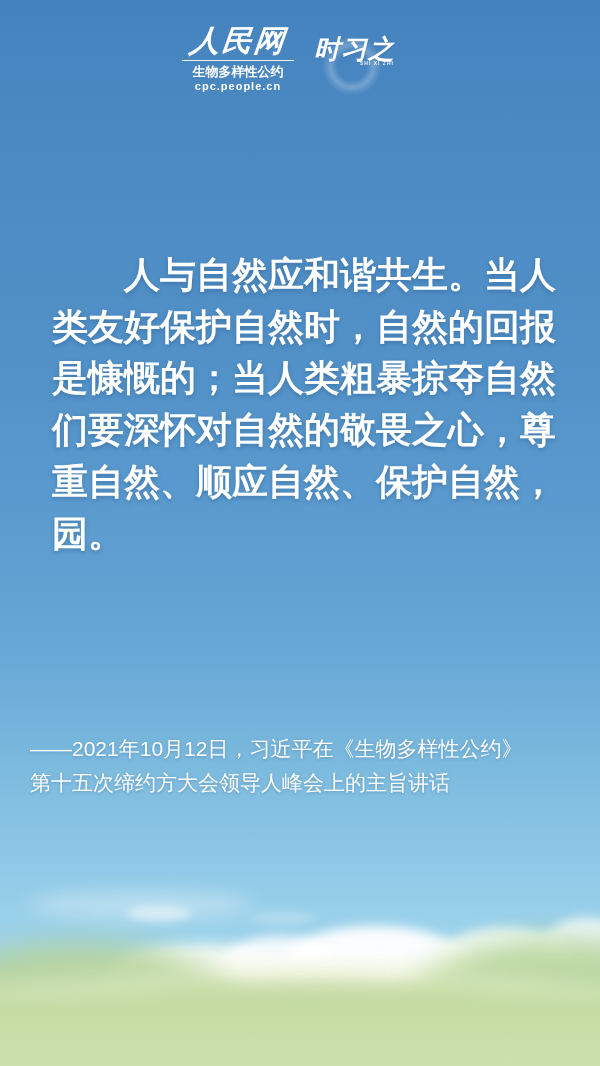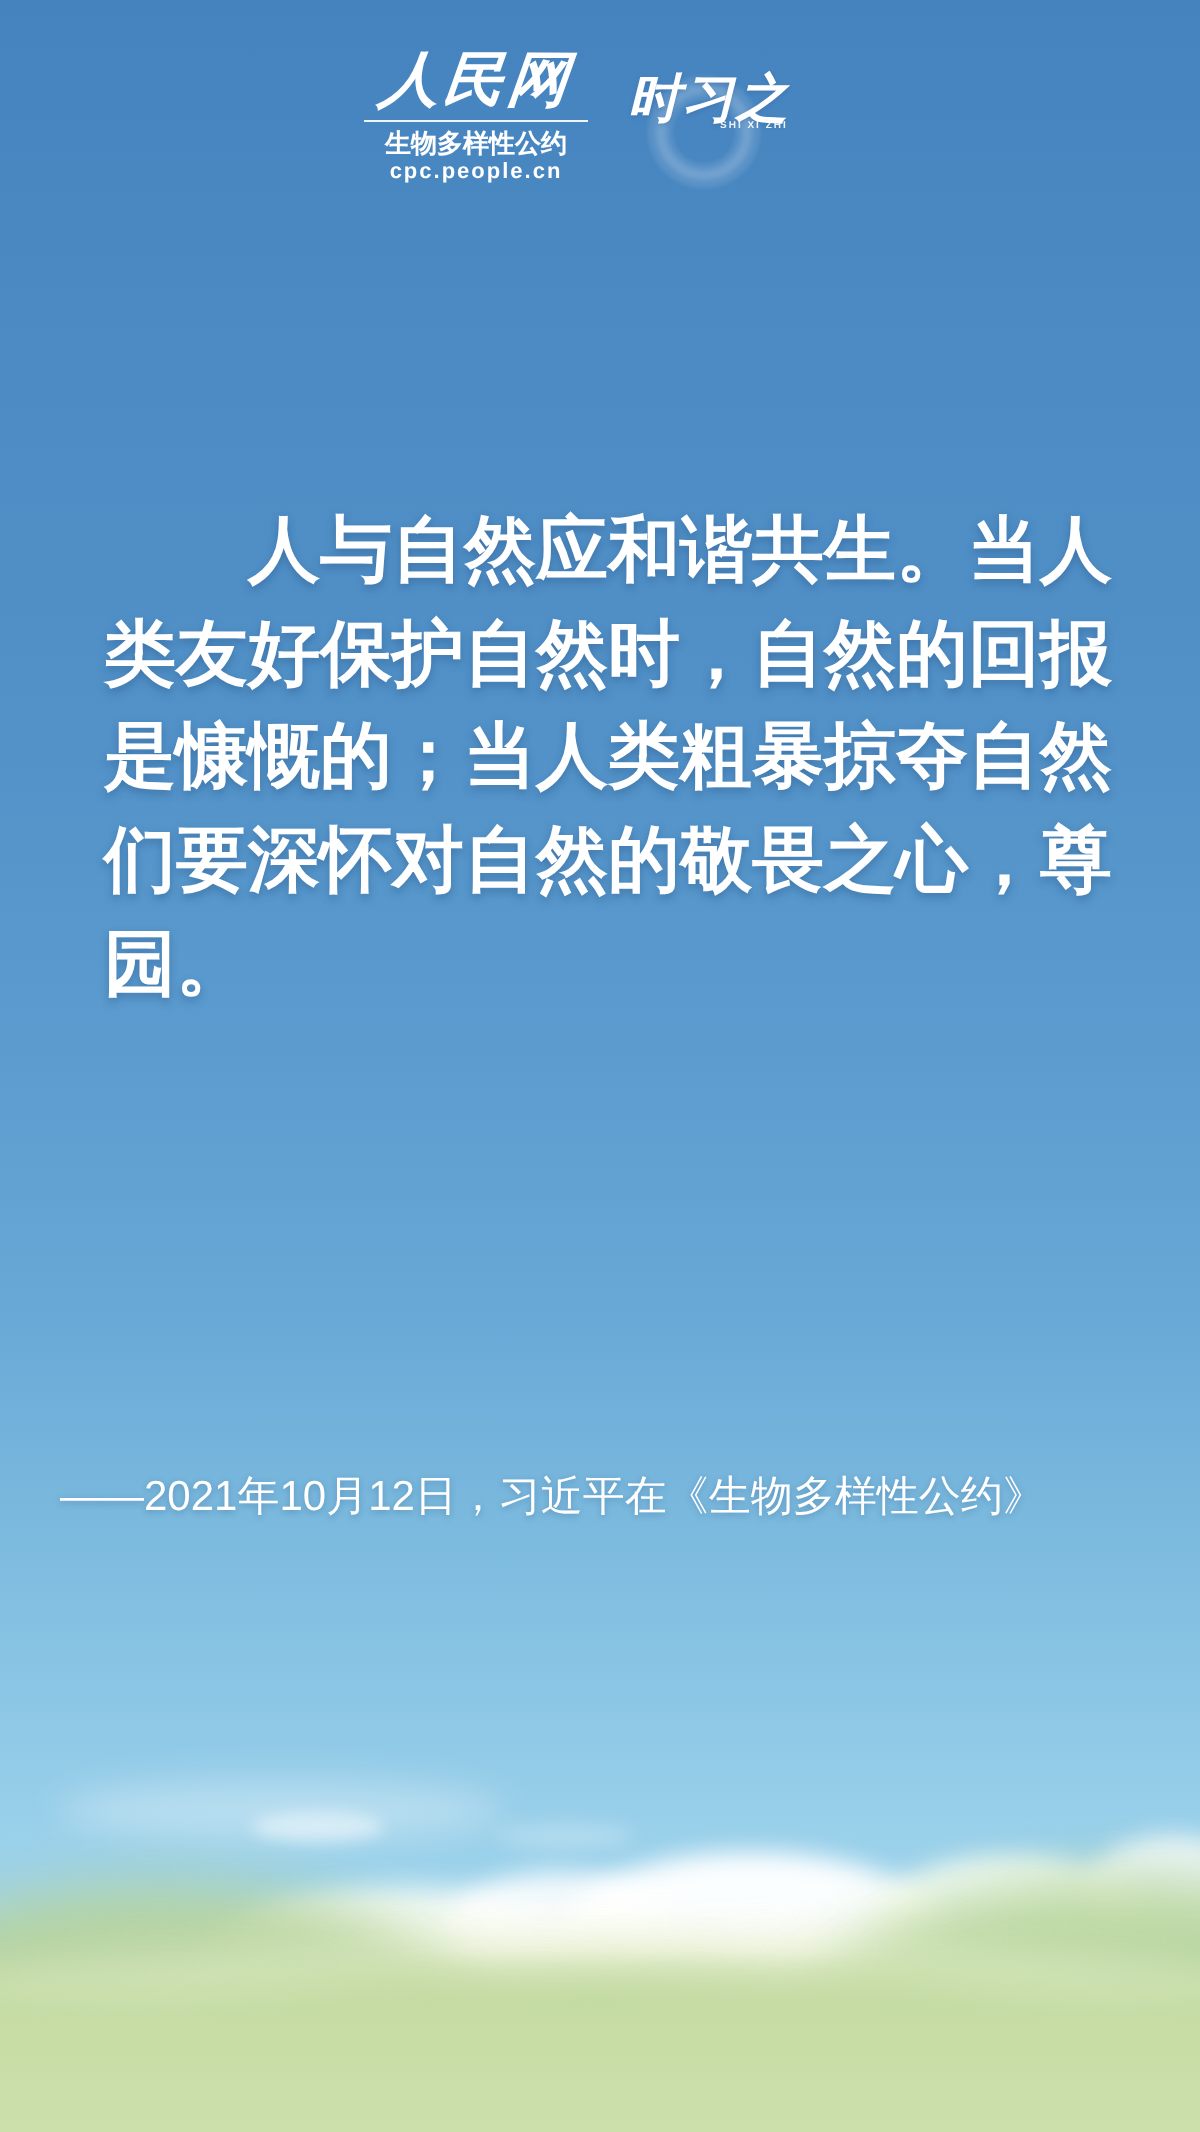--- a/index.html
+++ b/index.html
@@ -166,20 +166,22 @@
       <div class="sxz-text">时习之</div>
       <div class="sxz-latin">SHI XI ZHI</div>
     </div>
   </div>
 
   <div class="quote">
     <div class="quote-line indent">人与自然应和谐共生。当人</div>
     <div class="quote-line">类友好保护自然时，自然的回报</div>
     <div class="quote-line">是慷慨的；当人类粗暴掠夺自然</div>
     <div class="quote-line">们要深怀对自然的敬畏之心，尊</div>
+    <div class="quote-line">重自然、顺应自然、保护自然，</div>
     <div class="quote-line">园。</div>
   </div>
 
   <div class="attribution">
     <div>——2021年10月12日，习近平在《生物多样性公约》</div>
+    <div>第十五次缔约方大会领导人峰会上的主旨讲话</div>
   </div>
 
 </div>
 
 </body></html>

